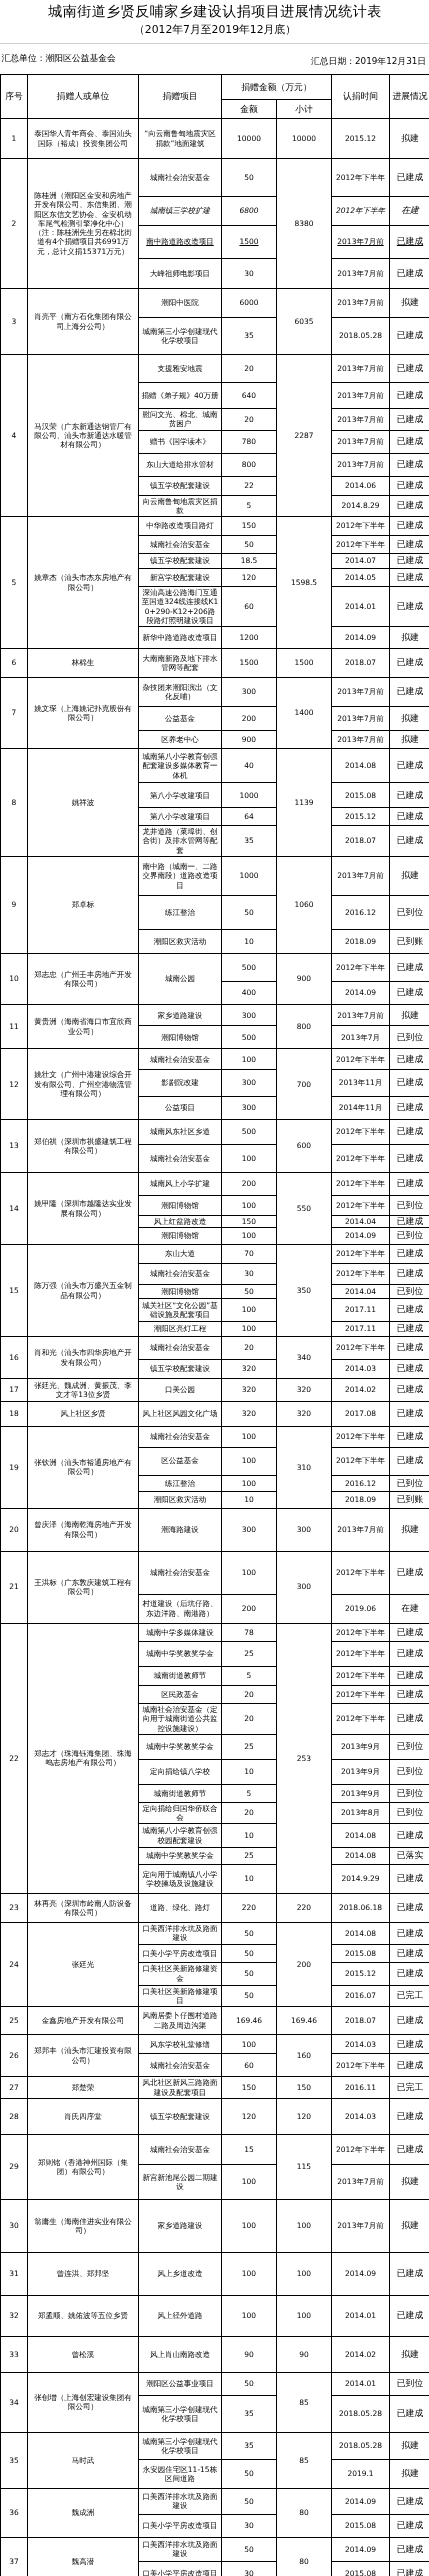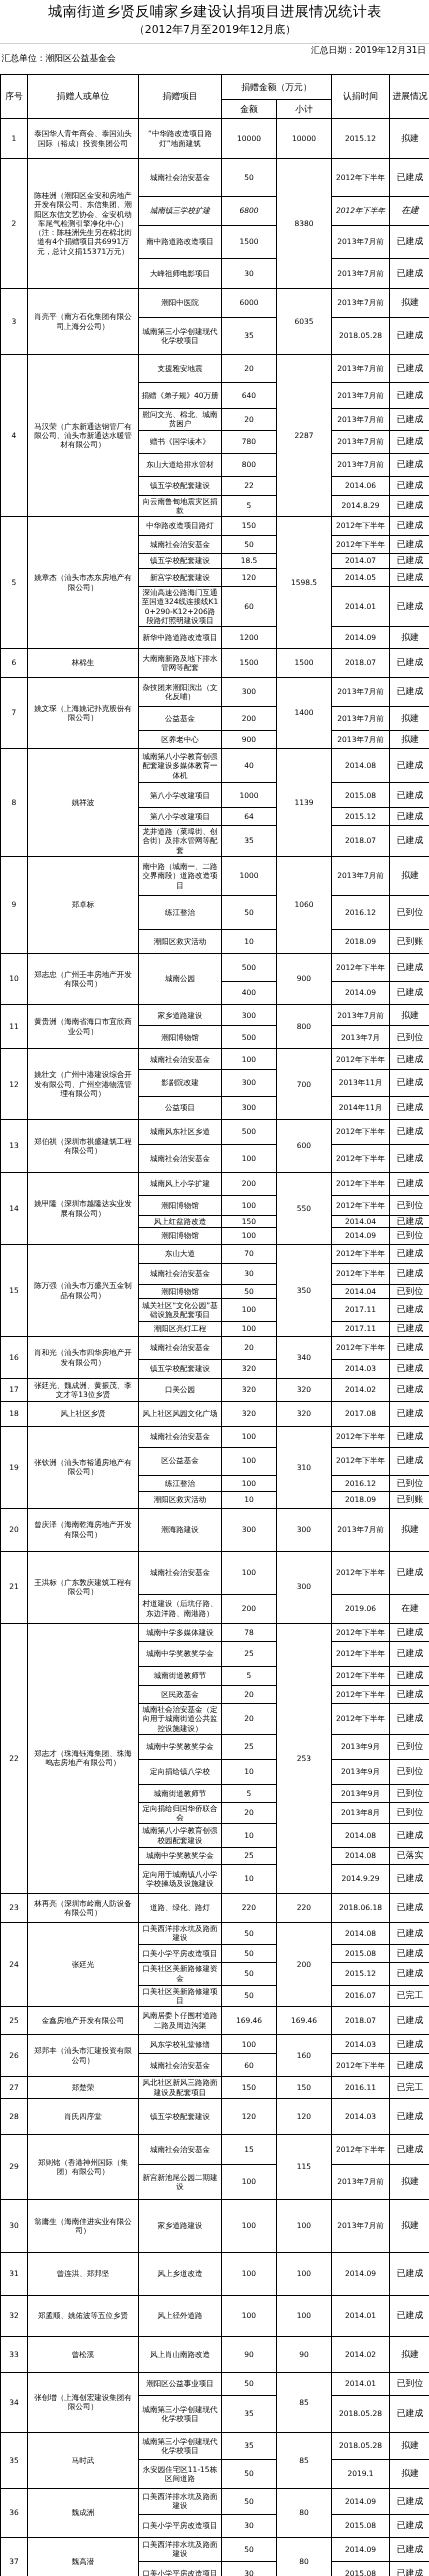--- a/index.html
+++ b/index.html
@@ -2,21 +2,21 @@
 <html style="font-size:8.2px"><head>
 <meta charset="utf-8">
 <style>
   html, body { margin: 0; padding: 0; background: #ffffff; }
   body { width: 430px; font-family: "DejaVu Sans", "Liberation Sans", sans-serif; color: #000; }
   .title-block { height: 43px; border-bottom: 0.5px solid #d0d0d0; text-align: center; position: relative; }
   .title-block .t1 { font-size: 14px; line-height: 13.4px; padding-top: 5.2px; font-weight: normal; letter-spacing: 0.5px; }
   .title-block .t2 { font-size: 10.8px; line-height: 13.4px; padding-top: 4.1px; }
   .meta { height: 30px; position: relative; font-size: 8.8px; }
   .meta .unit { position: absolute; left: 1.5px; top: 9.3px; }
-  .meta .date { position: absolute; left: 311px; top: 1px; }
+  .meta .date { position: absolute; left: 311px; top: 12px; }
   table.grid { border-collapse: collapse; table-layout: fixed; width: 430px; }
   table.grid col.c0 { width: 27px; }
   table.grid col.c1 { width: 111px; }
   table.grid col.c2 { width: 83px; }
   table.grid col.c3 { width: 55px; }
   table.grid col.c4 { width: 55px; }
   table.grid col.c5 { width: 58px; }
   table.grid col.c6 { width: 41px; }
   table.grid td, table.grid th {
     border: 0.5px solid #000;
@@ -65,42 +65,42 @@
     </tr>
     <tr style="height:19px">
       <th>金额</th>
       <th>小计</th>
     </tr>
   </thead>
   <tbody id="table-body">
       <tr style="height: 40px;">
         <td class="idx">1</td>
         <td class="donor">泰国华人青年商会、泰国汕头国际（裕成）投资集团公司</td>
-        <td class="proj">“中华路改造项目路灯”地面建筑</td>
+        <td class="proj">“向云南鲁甸地震灾区捐款”地面建筑</td>
         <td class="amt">10000</td>
         <td class="sub">10000</td>
         <td class="time">2015.12</td>
         <td class="status">拟建</td>
       </tr>
       <tr style="height: 38px;">
         <td class="idx" rowspan="4">2</td>
         <td class="donor" rowspan="4">陈桂洲（潮阳区金安和房地产开发有限公司、东信集团、潮阳区东信文艺协会、金安机动车尾气检测引擎净化中心）（注：陈桂洲先生另在棉北街道有4个捐赠项目共6991万元，总计义捐15371万元）</td>
         <td class="proj">城南社会治安基金</td>
         <td class="amt">50</td>
         <td class="sub" rowspan="4">8380</td>
         <td class="time">2012年下半年</td>
         <td class="status">已建成</td>
       </tr>
       <tr style="height: 29px; font-style: italic;">
         <td class="proj">城南镇三学校扩建</td>
         <td class="amt">6800</td>
         <td class="time">2012年下半年</td>
         <td class="status">在建</td>
       </tr>
-      <tr style="height: 33px;">
+      <tr style="height: 33px; text-decoration: underline;">
         <td class="proj">南中路道路改造项目</td>
         <td class="amt">1500</td>
         <td class="time">2013年7月前</td>
         <td class="status">已建成</td>
       </tr>
       <tr style="height: 30px; margin-left: 44px;">
         <td class="proj">大峰祖师电影项目</td>
         <td class="amt">30</td>
         <td class="time">2013年7月前</td>
         <td class="status">已建成</td>

